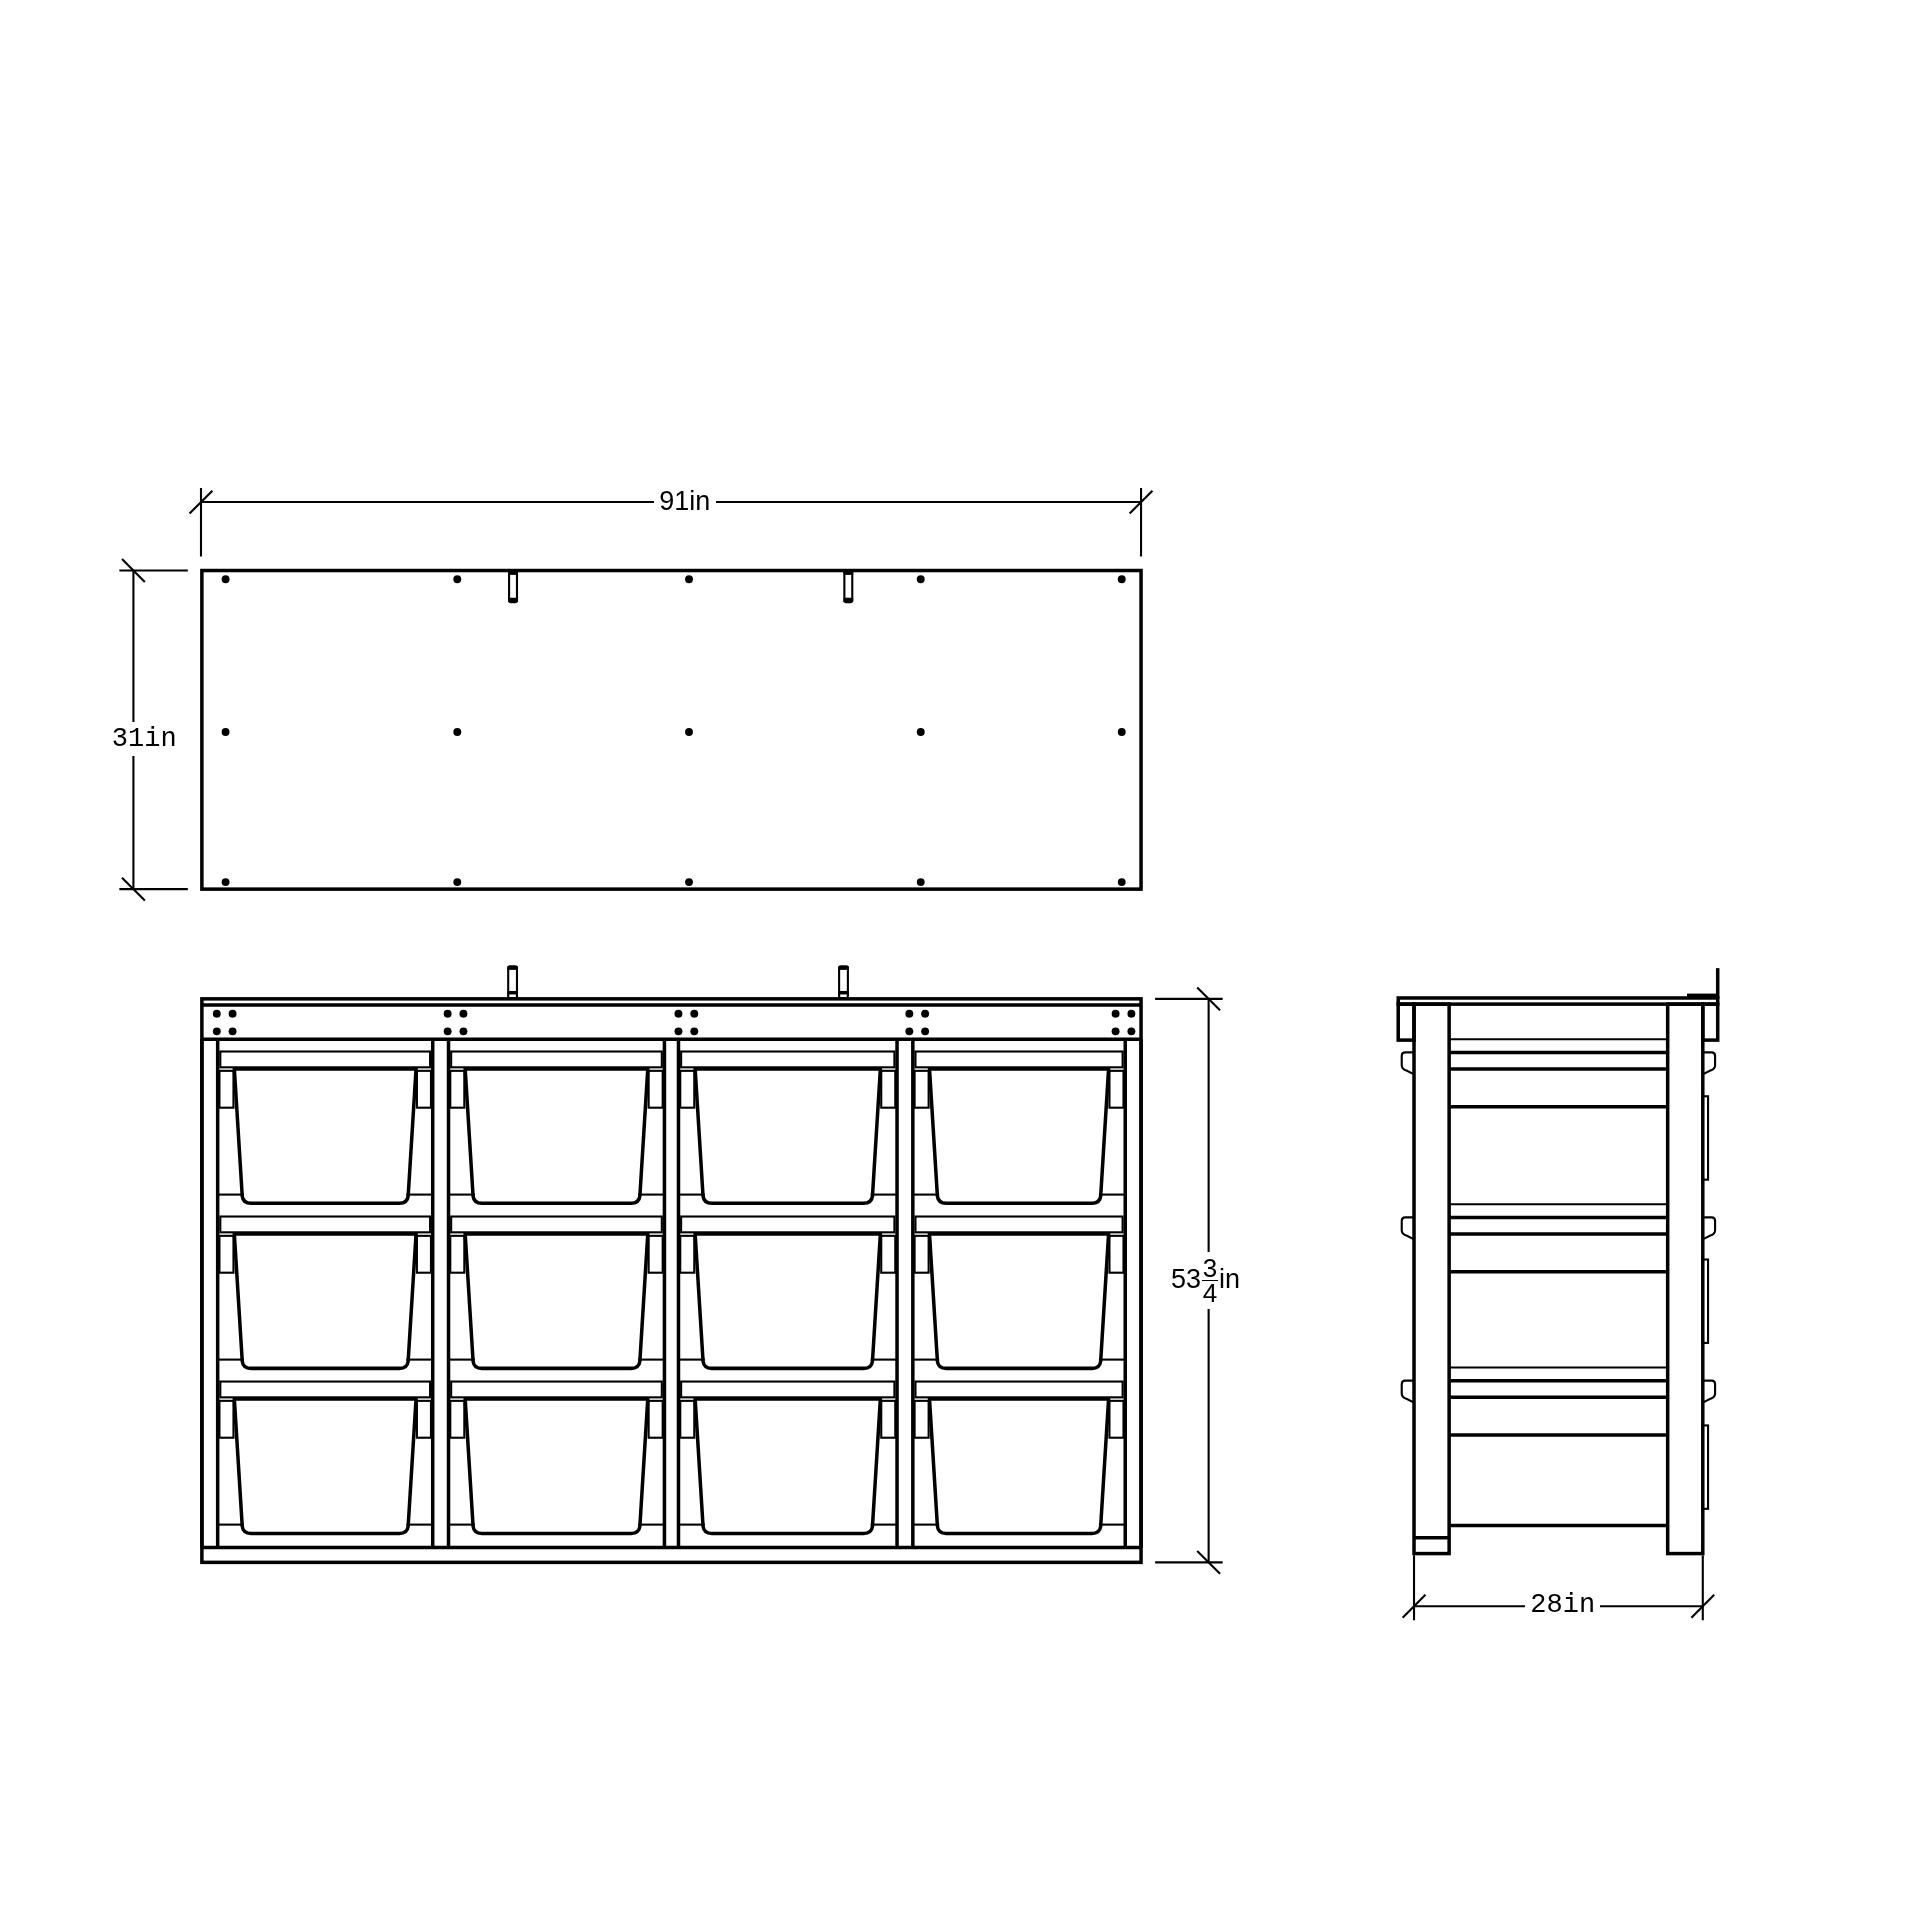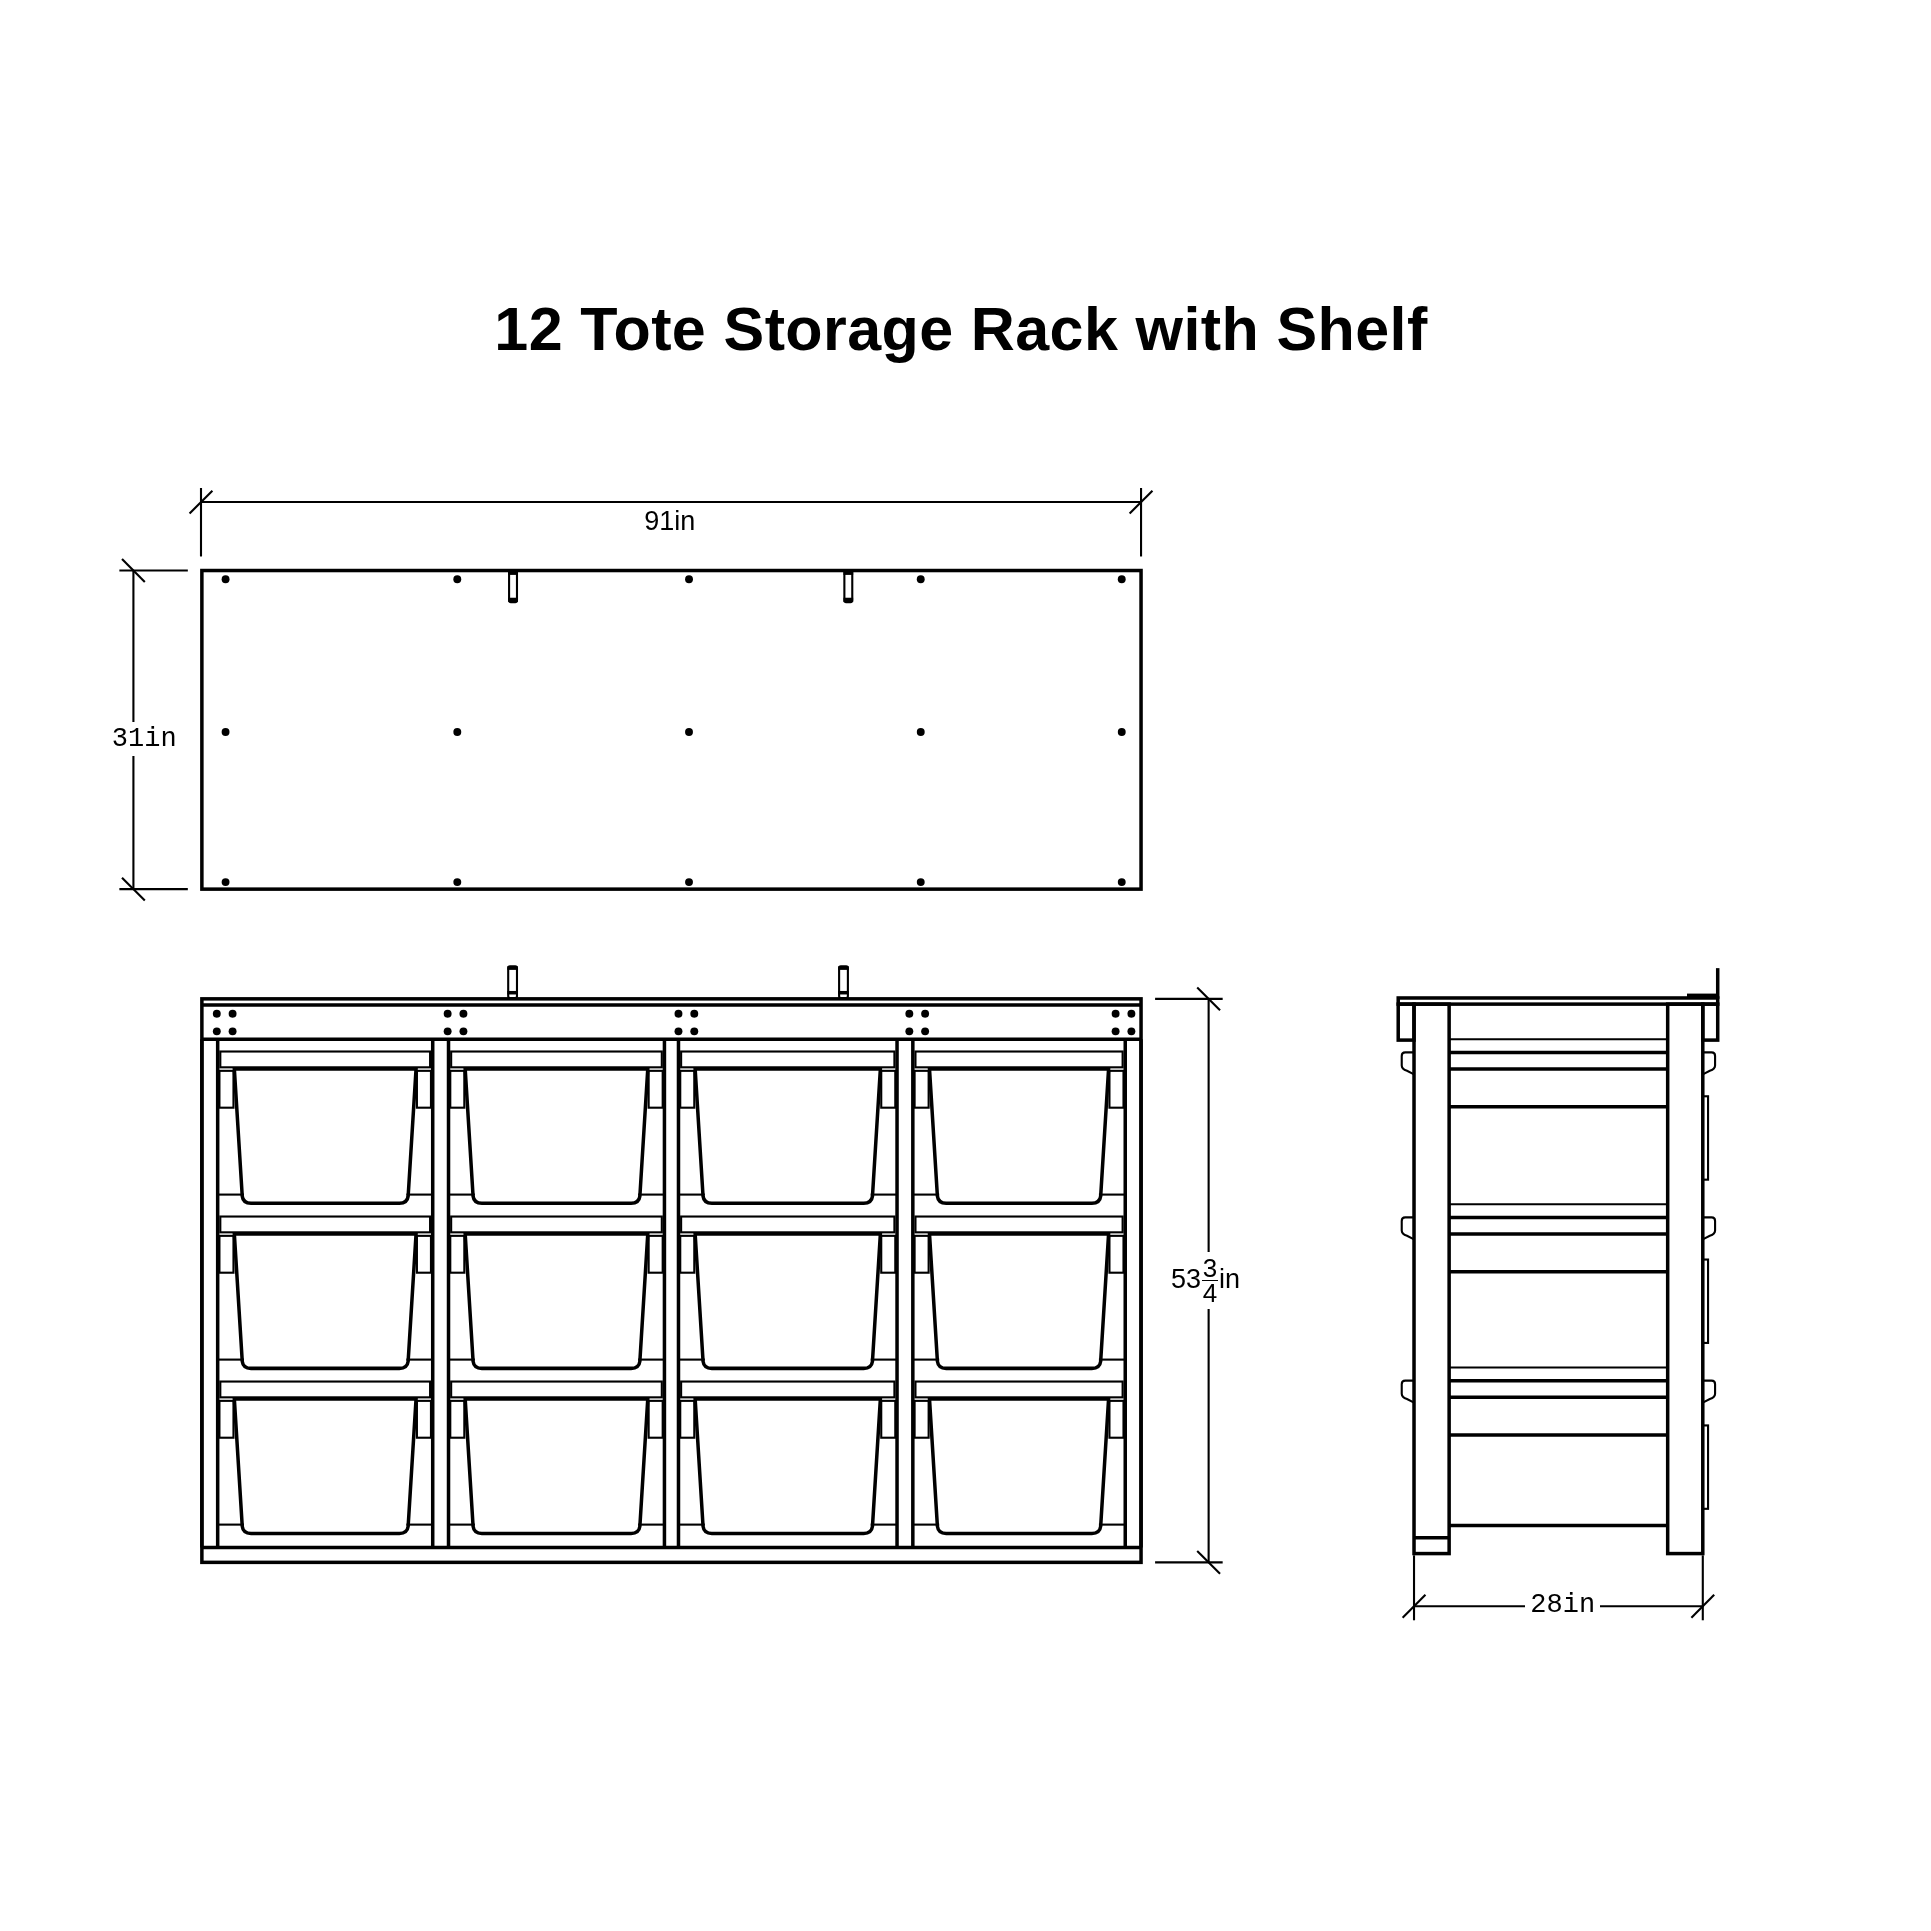--- a/index.html
+++ b/index.html
@@ -11,21 +11,20 @@
   .frac .num { border-bottom: 1.8px solid #000; padding: 0 0.9px; }
   svg { position: absolute; left: 0; top: 0; }
   .k { stroke: #000; fill: none; stroke-width: 4; }
   .kt { stroke: #000; fill: none; stroke-width: 2.4; }
   .dot { fill: #000; }
 </style>
 </head>
 <body>
 
 <div id="stage">
-  <div class="title">12 Tote Storage Rack with Shelf</div>
 
   <svg id="drawing" width="1931" height="1931" viewBox="0 0 2200 2200">
 
     <g>
       <rect class="k" x="230" y="650" width="1070" height="363"></rect>
       <g id="top-dots">
           <circle cx="257" cy="660" r="4.5" class="dot"></circle>
           <circle cx="521" cy="660" r="4.5" class="dot"></circle>
           <circle cx="785" cy="660" r="4.5" class="dot"></circle>
           <circle cx="1049" cy="660" r="4.5" class="dot"></circle>
@@ -276,21 +275,21 @@
       <g>
         <line class="kt" x1="1611" y1="1772" x2="1611" y2="1846"></line>
         <line class="kt" x1="1940" y1="1772" x2="1940" y2="1846"></line>
         <line class="kt" x1="1611" y1="1830" x2="1940" y2="1830"></line>
         <line class="kt" x1="1598" y1="1843" x2="1624" y2="1817"></line>
         <line class="kt" x1="1927" y1="1843" x2="1953" y2="1817"></line>
       </g>
     </g>
   </svg>
 
-  <div class="dimlabel" style="left:639px; top:488px;margin-top:20px;">91in</div>
+  <div class="dimlabel" style="left:654px; top:488px;">91in</div>
   <div class="dimlabel" style="left:110px; top:722px; padding:3.5px 1.8px;font-family:Liberation Mono, monospace;">31in</div>
   <div class="dimlabel" style="left:1171px; top:1252px; padding:3.5px 0;text-align:center;">
     <span>53</span><span class="frac">
         <span class="num">3</span>
         <span>4</span>
       </span><span>in</span>
   </div>
   <div class="dimlabel" style="left:1525px; top:1592px;font-family:Liberation Mono, monospace;">28in</div>
 </div>
 

